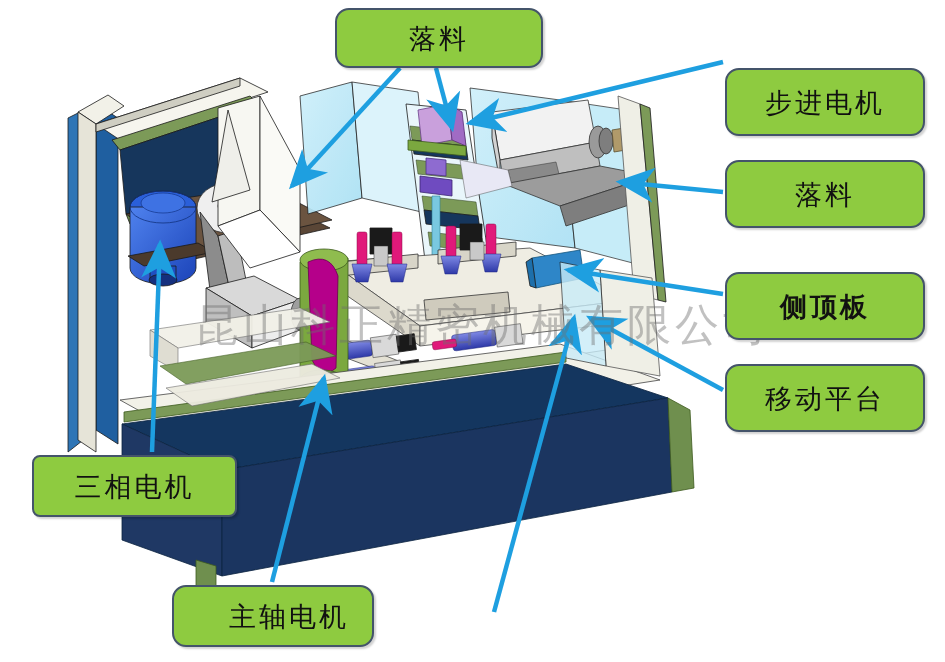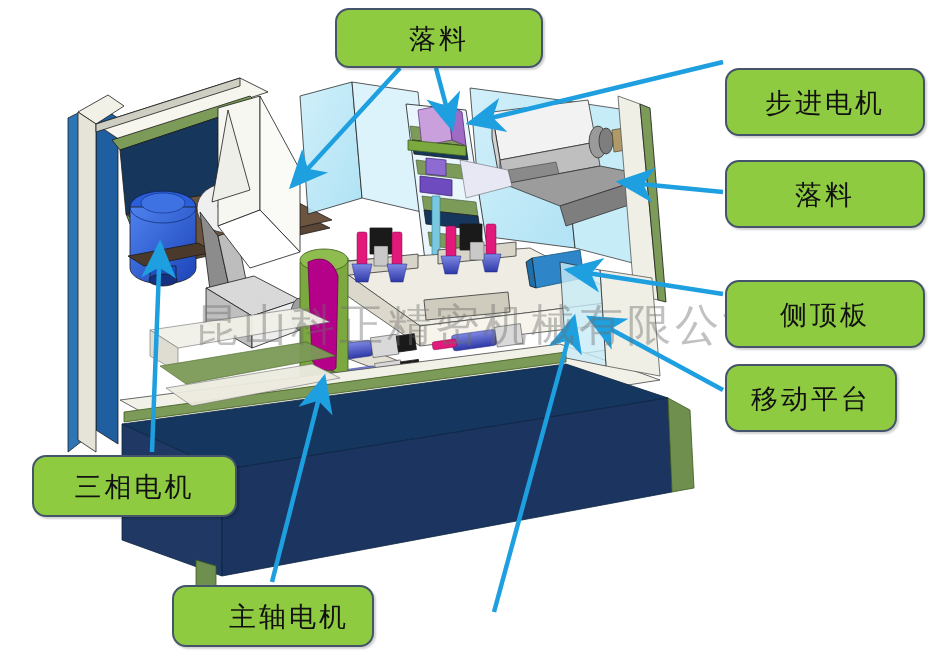--- a/index.html
+++ b/index.html
@@ -275,29 +275,29 @@
   </div>
 
   <div class="callout" style="left:725px;top:24px;width:200px;height:68px;margin-top:44px;">
     <span>步进电机</span>
   </div>
 
   <div class="callout" style="left:725px;top:160px;width:200px;height:68px;">
     <span>落料</span>
   </div>
 
-  <div class="callout" style="left:725px;top:280px;width:200px;height:68px;">
+  <div class="callout" style="left:725px;top:272px;width:200px;height:68px;font-weight:bold;">
     <span>侧顶板</span>
   </div>
 
-  <div class="callout" style="left:725px;top:364px;width:172px;height:68px;">
+  <div class="callout" style="left:725px;top:364px;width:200px;height:68px;">
     <span>移动平台</span>
   </div>
 
-  <div class="callout" style="left:32px;top:455px;width:205px;height:62px;">
+  <div class="callout" style="left:32px;top:455px;width:205px;height:62px;border-radius:8px;">
     <span>三相电机</span>
   </div>
 
   <div class="callout" style="left:172px;top:585px;width:202px;height:62px;padding-left:32px;">
     <span>主轴电机</span>
   </div>
 
 
 </div>
 

